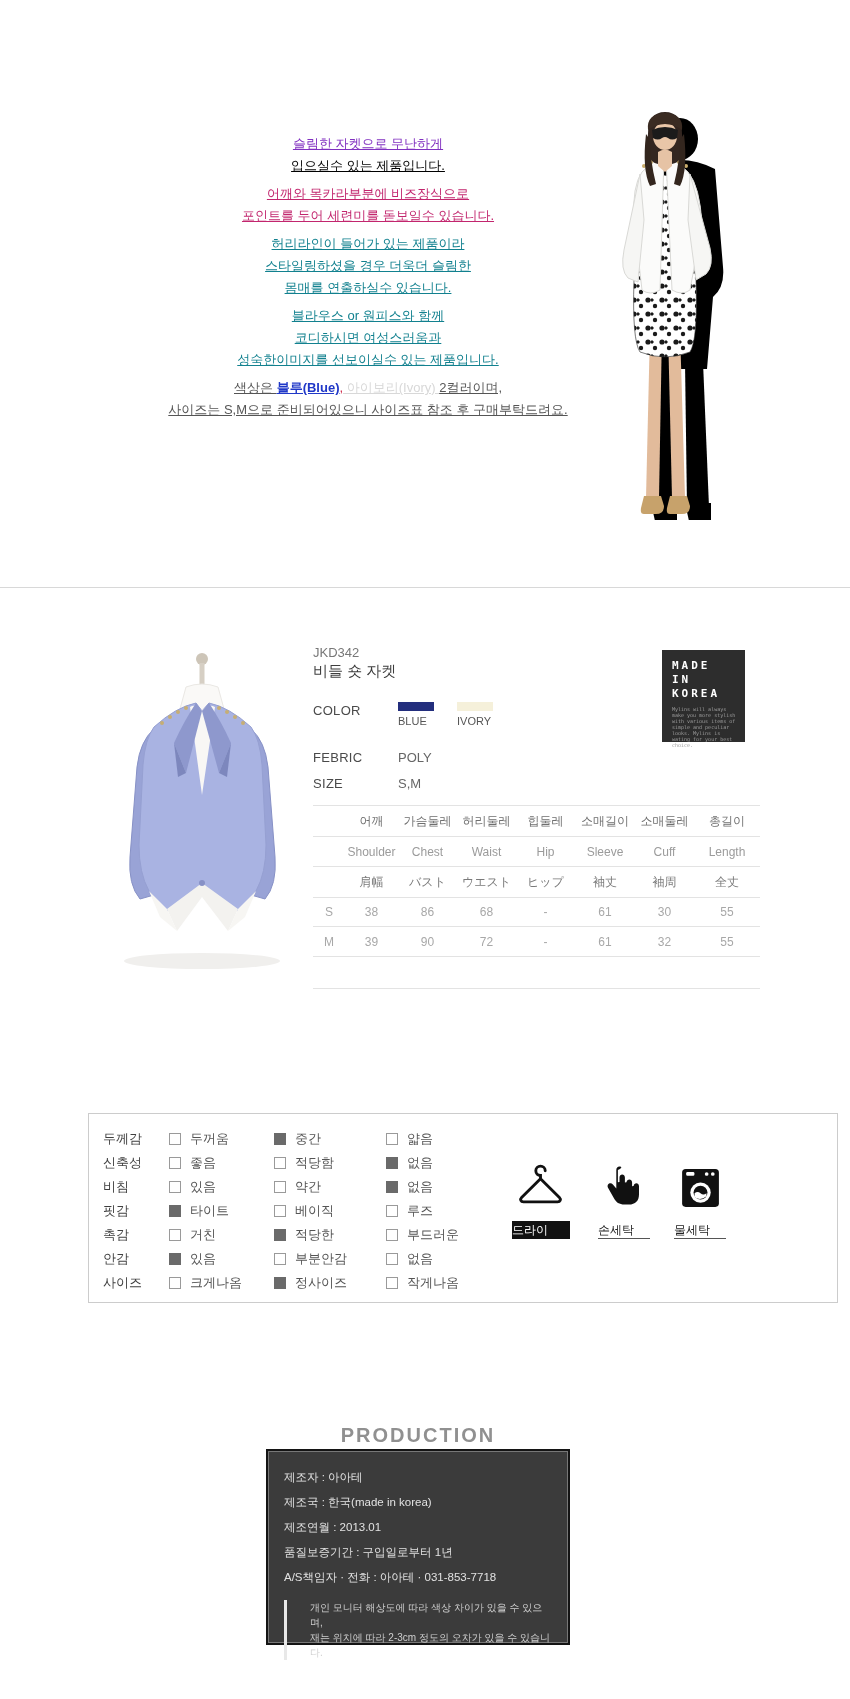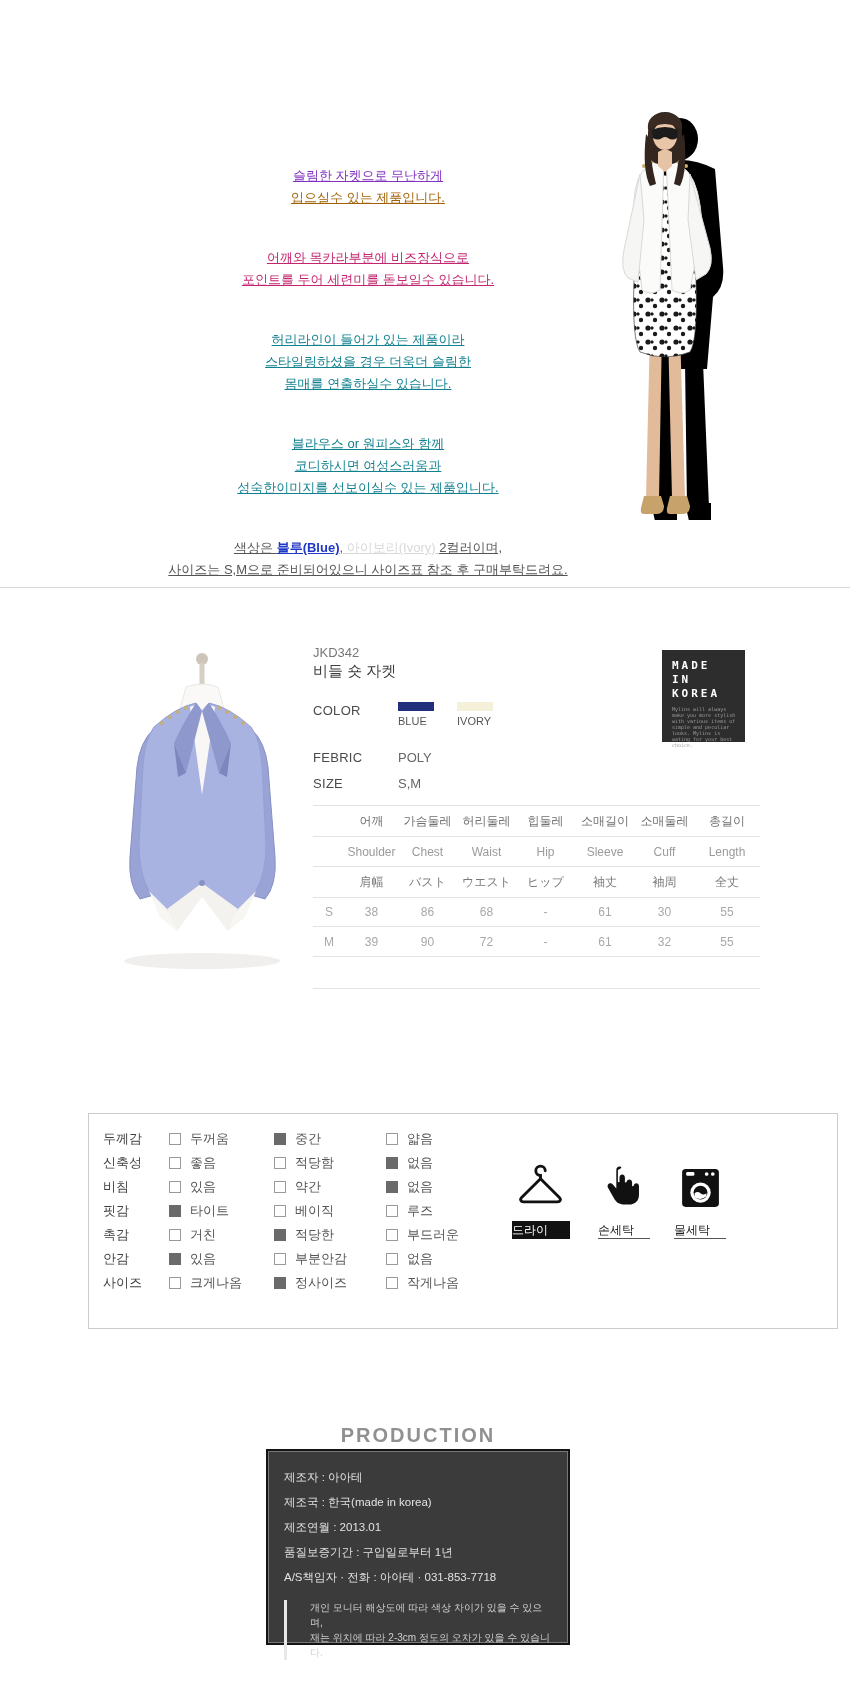--- a/index.html
+++ b/index.html
@@ -6,21 +6,21 @@
 body{background:#fff}
 #canvas{position:relative;width:850px;height:1699px;background:#fff;font-family:"Liberation Sans",sans-serif;overflow:hidden}
 .abs{position:absolute}
 
 
 .intro{left:0;top:124px;width:736px;text-align:center}
 .intro p{font-size:13px;line-height:16px;text-decoration:underline}
 .intro p.nude{text-decoration:none}
 .intro span.u{text-decoration:underline}
 .gap-sm{margin-top:6px}
-.gap-lg{margin-top:44px}
+.gap-lg{margin-top:12px}
 .b{font-weight:bold}
 .ivory-u{text-decoration-color:#e08a9a}
 
 
 .divider{left:0;top:587px;width:850px;height:1px;background:#d8d8d8}
 
 
 .prod-code{left:313px;top:645px;font-size:13px;color:#777}
 .prod-title{left:313px;top:662px;font-size:15px;color:#3d3d3d}
 .lbl{font-weight:normal;font-size:13px;color:#4a4a4a;letter-spacing:.3px}
@@ -49,21 +49,21 @@
 tr.r-kr{height:31px}tr.r-en{height:30px}tr.r-jp{height:31px}tr.r-s{height:29px}tr.r-m{height:30px}tr.r-x{height:32px}
 tr.r-kr th{color:#6f6f6f}
 tr.r-en td{color:#9b9b9b}
 tr.r-jp td{color:#7a7a7a}
 tr.r-s td,tr.r-m td{color:#a8a8a8}
 
 
 .fit-bar{left:88px;top:1138px;width:750px;height:20px;background:#4d7c0f}
 .fit-bar .t1{position:absolute;left:15px;top:0;line-height:28px;color:#fff;font-weight:bold;font-size:18px;letter-spacing:.5px}
 .fit-bar .t2{position:absolute;left:420px;width:160px;top:0;line-height:28px;color:#fff;font-weight:bold;font-size:17px;text-align:center}
-.fit-box{left:88px;top:1113px;width:750px;height:216px;border:1px solid #ccc;background:#fff}
+.fit-box{left:88px;top:1113px;width:750px;height:190px;border:1px solid #ccc;background:#fff}
 .fit-rows{position:absolute;left:14px;top:13px}
 .fit-row{display:flex;align-items:center;height:24px}
 .fit-label{width:66px;font-size:13px;color:#3f3f3f}
 .fit-opt{display:flex;align-items:center}
 .fit-opt.o1{width:105px}.fit-opt.o2{width:112px}.fit-opt.o3{width:130px}
 .cb{width:12px;height:12px;border:1px solid #9a9a9a;background:#fff;margin-right:9px;flex:none}
 .cb.checked{background:#6a6a6a;border-color:#6a6a6a}
 .fit-text{font-size:13px;color:#555}
 .wicon{position:absolute}
 .wlabel{position:absolute;top:1221px;height:18px;line-height:18px;font-size:12px;text-align:left}
@@ -77,21 +77,21 @@
 .prod-note{margin-top:10px;border-left:3px solid #e8e8e8;padding-left:23px}
 .prod-note p{font-size:10px;color:#cfcfcf;line-height:15px}
 </style>
 </head>
 <body>
 
 <div id="canvas">
 
   <div class="abs intro">
     <p class="gap-lg" style="color: rgb(129, 48, 192);">슬림한 자켓으로 무난하게</p>
-    <p class="gap-sm" style="color: #a16207; text-decoration: underline;">입으실수 있는 제품입니다.</p>
+    <p class="gap-sm" style="color: #000000; text-decoration: underline;">입으실수 있는 제품입니다.</p>
     <p class="gap-lg" style="color: rgb(194, 38, 110);">어깨와 목카라부분에 비즈장식으로</p>
     <p class="gap-sm" style="color: rgb(194, 38, 110);">포인트를 두어 세련미를 돋보일수 있습니다.</p>
     <p class="gap-lg" style="color: rgb(18, 129, 143);">허리라인이 들어가 있는 제품이라</p>
     <p class="gap-sm" style="color: rgb(18, 129, 143);">스타일링하셨을 경우 더욱더 슬림한</p>
     <p class="gap-sm" style="color: rgb(18, 129, 143);">몸매를 연출하실수 있습니다.</p>
     <p class="gap-lg" style="color: rgb(18, 129, 143);">블라우스 or 원피스와 함께</p>
     <p class="gap-sm" style="color: rgb(18, 129, 143);">코디하시면 여성스러움과</p>
     <p class="gap-sm" style="color: rgb(18, 129, 143);">성숙한이미지를 선보이실수 있는 제품입니다.</p>
     <p class="gap-lg nude">
       <span class="u" style="color: rgb(85, 85, 85);">색상은 </span><span class="u b" style="color: rgb(32, 56, 200);">블루(Blue)</span><span class="u" style="color: rgb(208, 42, 74);">,</span><span class="u ivory-u" style="color: rgb(216, 216, 216);"> 아이보리(Ivory) </span><span class="u" style="color: rgb(85, 85, 85);">2컬러이며,</span>

